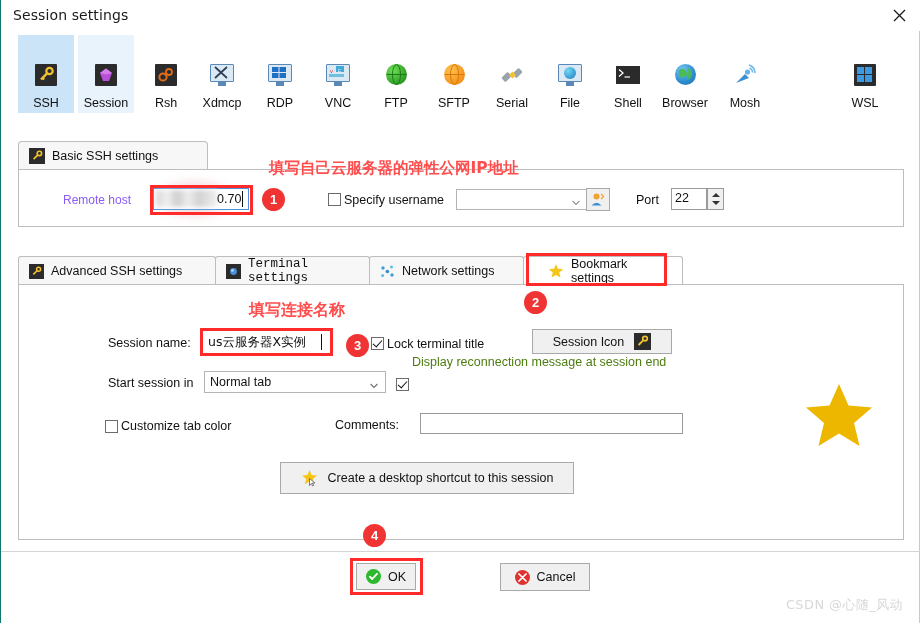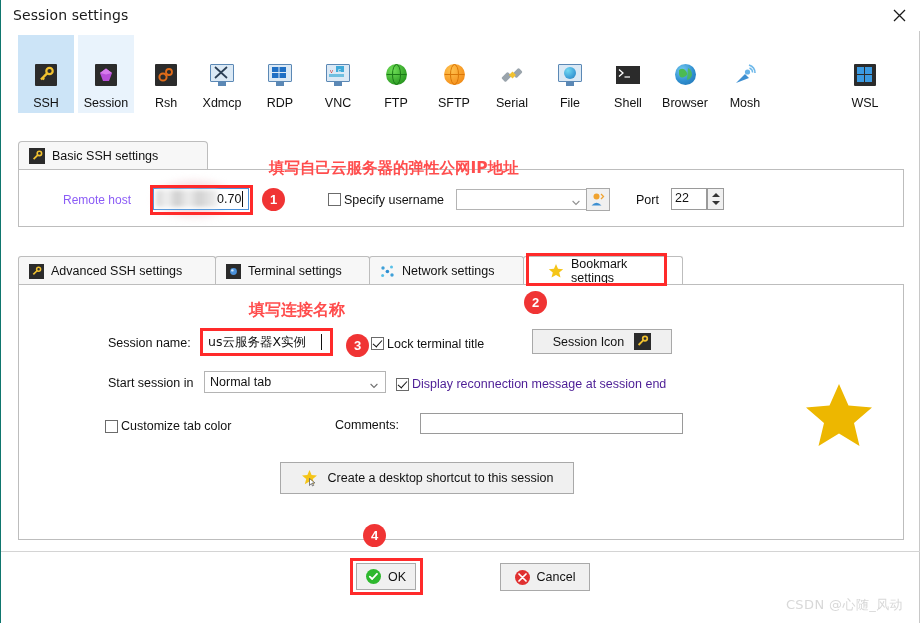--- a/index.html
+++ b/index.html
@@ -103,21 +103,21 @@
   .lbl-lock{position:absolute;left:386px;top:337px;font-size:12.5px;color:#111;}
   .sessicon-btn{position:absolute;left:531px;top:329px;width:140px;height:25px;background:#f0f0f0;
                 border:1px solid #a9a9a9;box-sizing:border-box;display:flex;align-items:center;
                 justify-content:center;cursor:pointer;font-size:12.5px;color:#111;}
   .sessicon-btn .sq{width:17px;height:17px;background:#2b2b2b;margin-left:10px;position:relative;}
 
   .lbl-start{position:absolute;left:107px;top:376px;font-size:12.5px;color:#111;}
   .start-combo{position:absolute;left:203px;top:371px;width:182px;height:22px;background:#fff;
                border:1px solid #b4b4b4;box-sizing:border-box;font-size:12.5px;padding:3px 5px;color:#111;}
   .start-combo .chev{position:absolute;right:7px;top:7px;width:8px;height:8px;}
-  .lbl-disp{position:absolute;left:411px;top:377px;font-size:12.5px;color:#4c1d95;}
+  .lbl-disp{position:absolute;left:411px;top:355px;font-size:12.5px;color:#4d7c0f;}
 
   .lbl-custcolor{position:absolute;left:120px;top:419px;font-size:12.5px;color:#111;}
   .lbl-comments{position:absolute;left:334px;top:418px;font-size:12.5px;color:#111;}
   .comments-input{position:absolute;left:419px;top:413px;width:263px;height:21px;background:#fff;
                   border:1px solid #9a9a9a;box-sizing:border-box;font-size:12.5px;padding:2px 4px;}
 
   .shortcut-btn{position:absolute;left:279px;top:462px;width:294px;height:32px;background:#f0f0f0;
                 border:1px solid #a9a9a9;box-sizing:border-box;display:flex;align-items:center;
                 justify-content:center;cursor:pointer;font-size:12.5px;color:#111;}
   .shortcut-btn .lbl{margin-left:9px;}
@@ -376,21 +376,21 @@
     <div class="itab" style="left:0;width:198px;">
       <span style="width:15px;height:15px;background:#2b2b2b;position:relative;display:inline-block;flex:none;">
         <svg style="position:absolute;left:2px;top:2px" width="11" height="11" viewBox="0 0 11 11">
           <circle cx="7.6" cy="3.2" r="2" fill="none" stroke="#f2c230" stroke-width="1.5"></circle>
           <path d="M6.3 4.5 L2.3 8.4" stroke="#f2c230" stroke-width="1.6"></path>
         </svg>
       </span>
       <span class="t-lbl">Advanced SSH settings</span>
     </div>
 
-    <div class="itab" style="left:197px;width:155px;">
+    <div class="itab" style="left:197px;width:155px;font-family:Liberation Mono, monospace;">
       <span style="width:15px;height:15px;background:#2b2b2b;position:relative;display:inline-block;flex:none;">
         <svg style="position:absolute;left:2px;top:2px" width="11" height="11" viewBox="0 0 11 11">
           <circle cx="5.5" cy="5.5" r="3.4" fill="#4a90d9"></circle>
           <circle cx="4.4" cy="4.4" r="1.2" fill="#cfe6fa"></circle>
         </svg>
       </span>
       <span class="t-lbl">Terminal settings</span>
     </div>
 
     <div class="itab" style="left:351px;width:155px;">

